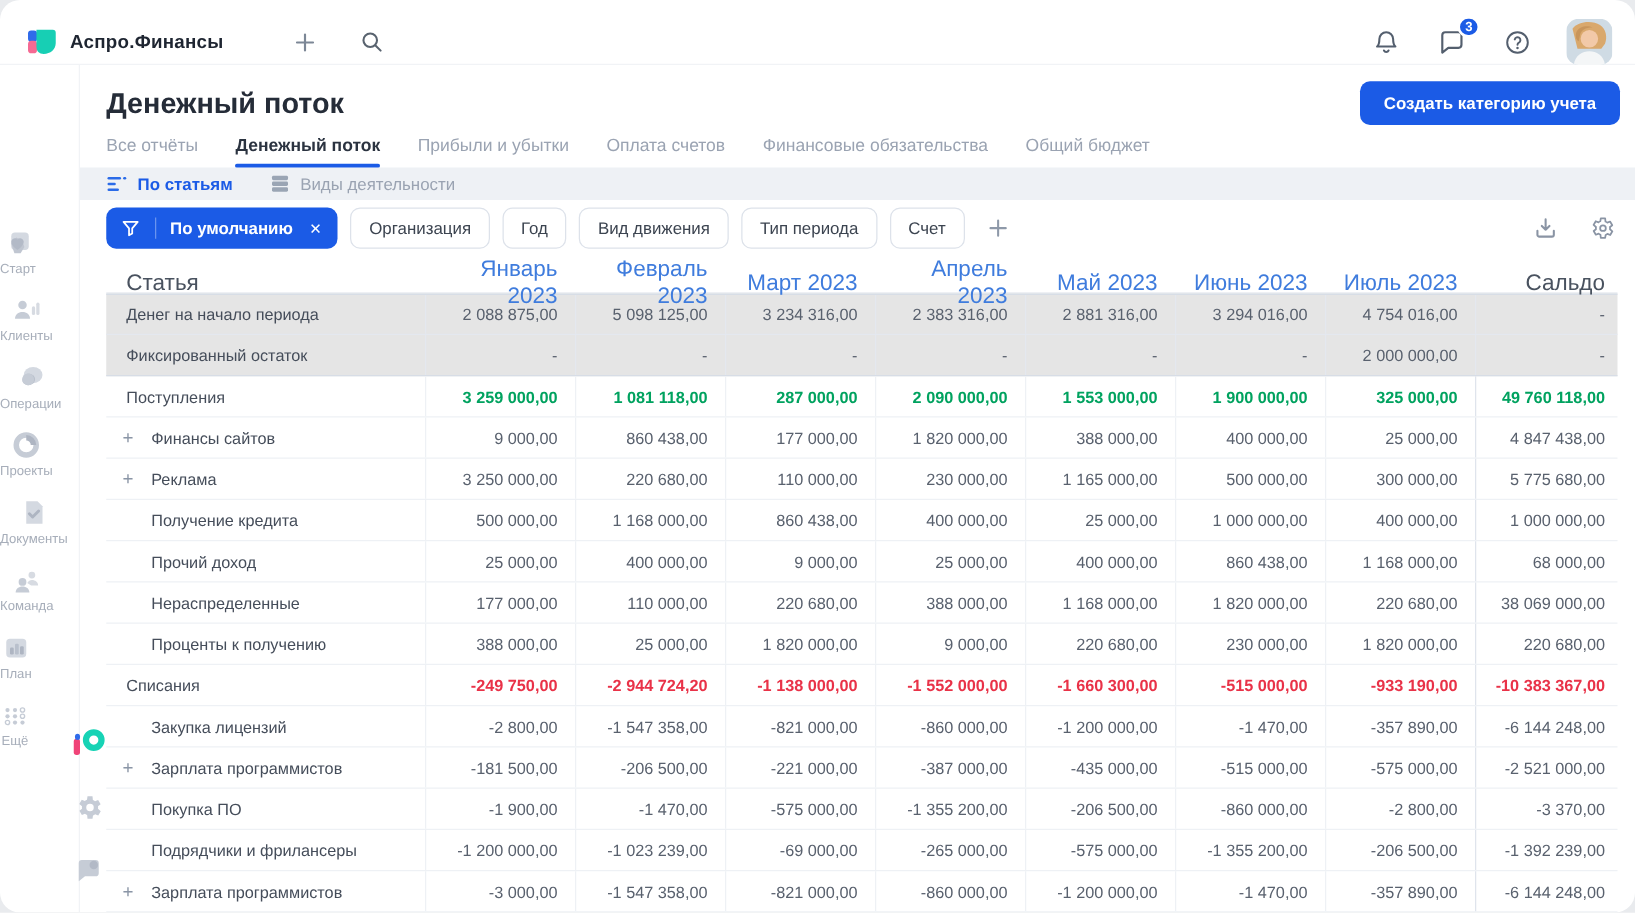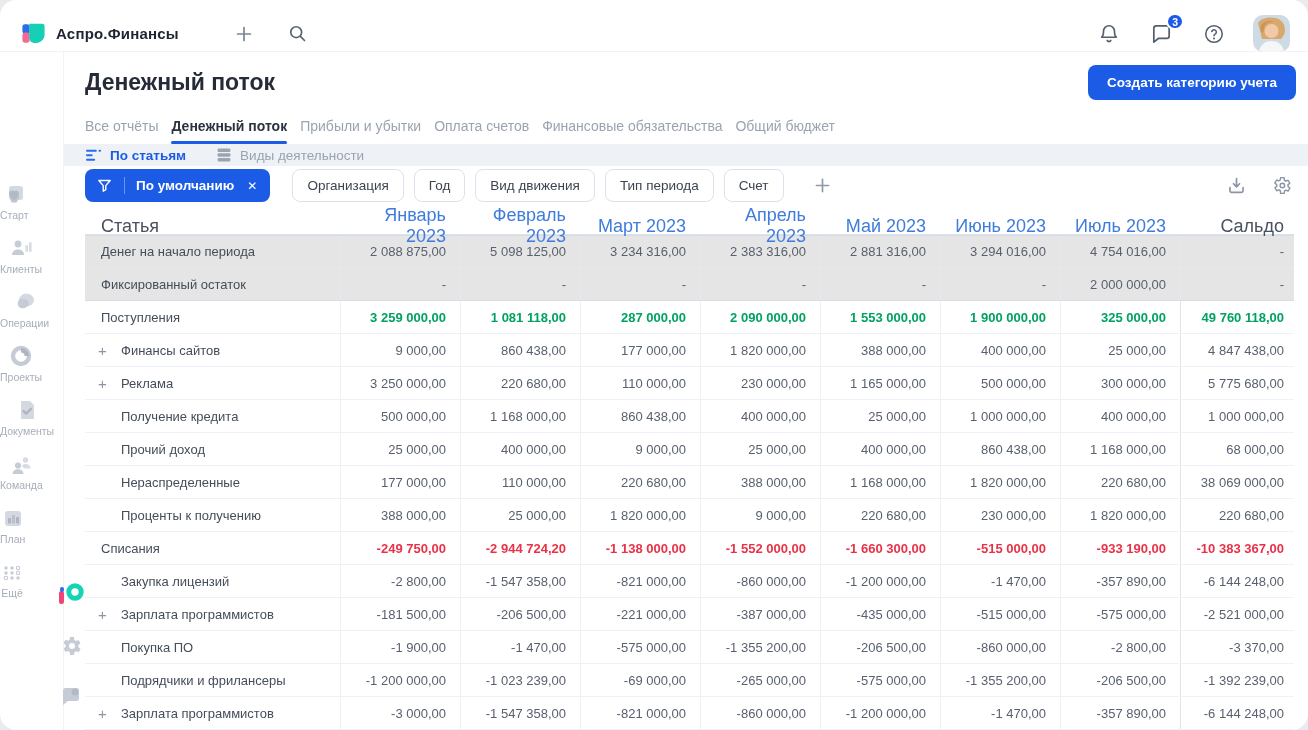--- a/index.html
+++ b/index.html
@@ -22,32 +22,32 @@
   .side-item { display:flex; flex-direction:column; align-items:center; gap:3px; margin-bottom:15px; cursor:pointer; background:none; border:none; }
   .side-item .lbl { font-size:10.5px; color:#a7aeba; }
   .side-footer { margin-top:auto; display:flex; flex-direction:column; align-items:center; gap:22px; padding-bottom:20px; }
   .main { flex:1; overflow:hidden; display:flex; flex-direction:column; }
 
   
   .page-head { padding:13px 12px 0 21px; }
   .title-row { display:flex; align-items:center; justify-content:space-between; }
   .page-title { font-size:23px; font-weight:700; color:#252c38; }
   .primary-btn { background:#1b5be6; color:#fff; border:none; border-radius:8px; height:35px; padding:0 19px; font-size:13.5px; font-weight:600; cursor:pointer; font-family:inherit; }
-  .tabs { display:flex; gap:13px; margin-top:18px; }
+  .tabs { display:flex; gap:30px; margin-top:8px; }
   .tab { font-size:14px; color:#9aa3b2; padding:0 0 10px; border:none; background:none; cursor:pointer; font-family:inherit; position:relative; }
   .tab.active { color:#2b3340; font-weight:600; }
   .tab.active::after { content:""; position:absolute; left:0; right:0; bottom:0; height:3px; border-radius:2px; background:#1b5be6; }
 
   
   .subtabs { height:37px; background:#eef1f5; display:flex; align-items:center; gap:30px; padding-left:21px; }
   .subtab { display:flex; align-items:center; gap:8px; background:none; border:none; cursor:pointer; font-family:inherit; font-size:13.5px; color:#9aa3b2; }
   .subtab.active { color:#1b5be6; font-weight:600; }
 
   
-  .filter-row { height:64px; display:flex; align-items:center; padding:0 14px 0 21px; gap:22px; }
+  .filter-row { height:64px; display:flex; align-items:center; padding:0 14px 0 21px; gap:10px; }
   .filter-pill { height:33px; background:#1b5be6; border:none; border-radius:8px; color:#fff; display:flex; align-items:center; cursor:pointer; font-family:inherit; padding:0 13px 0 11px; gap:11px; }
   .filter-pill .sep { width:1px; height:17px; background:rgba(255,255,255,.35); }
   .filter-pill .txt { font-size:13.5px; font-weight:600; }
   .filter-pill .x { font-size:12px; margin-left:2px; }
   .filter-btn { height:33px; background:#fff; border:1px solid #dde2ea; border-radius:8px; color:#3c4450; font-size:13.5px; padding:0 14px; cursor:pointer; font-family:inherit; }
   .plus-ghost { background:none; border:none; cursor:pointer; padding:4px 6px; }
   .filter-right { margin-left:auto; display:flex; align-items:center; gap:20px; }
 
   
   .table { padding:0 14px 0 21px; }

